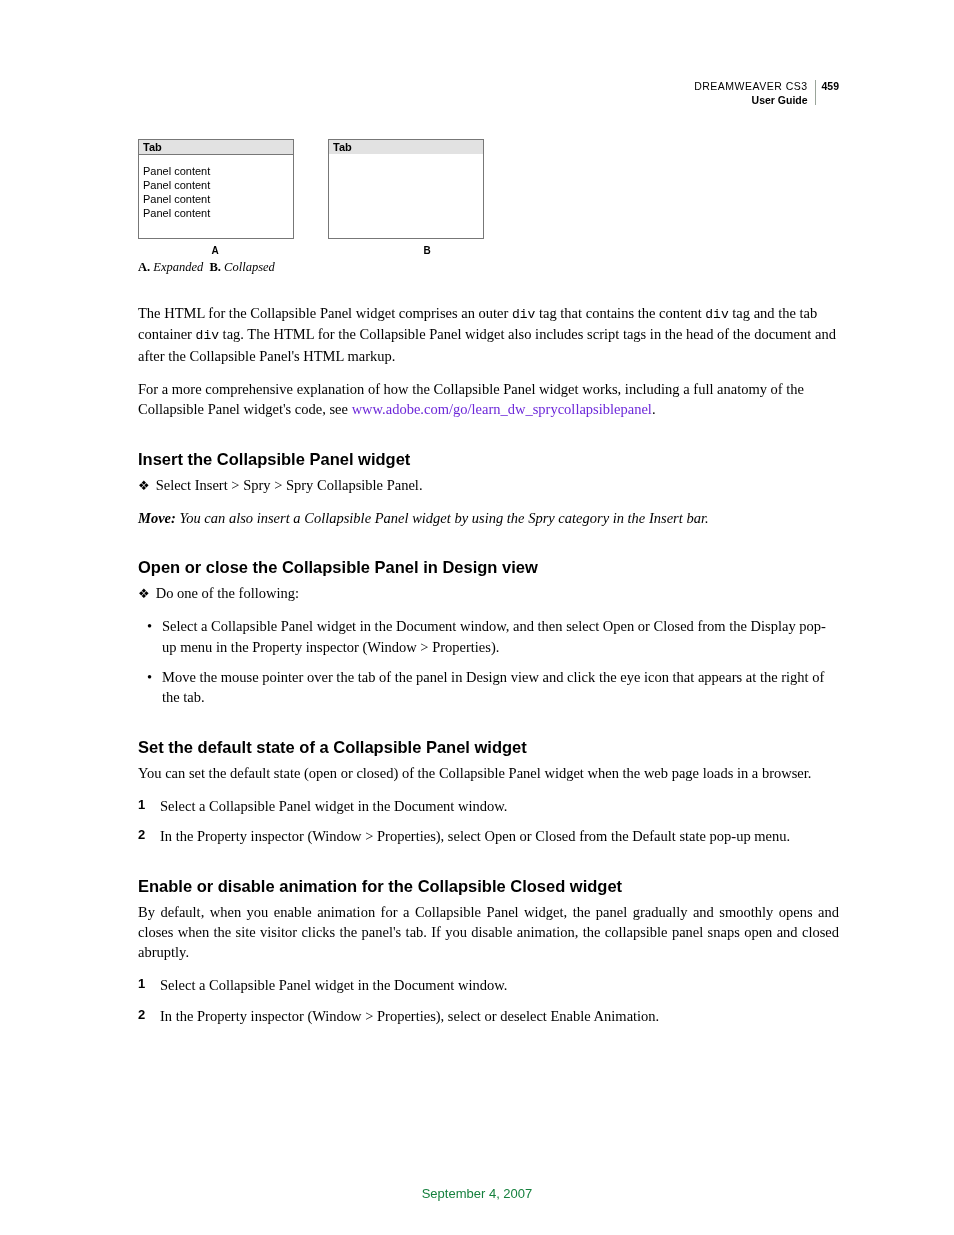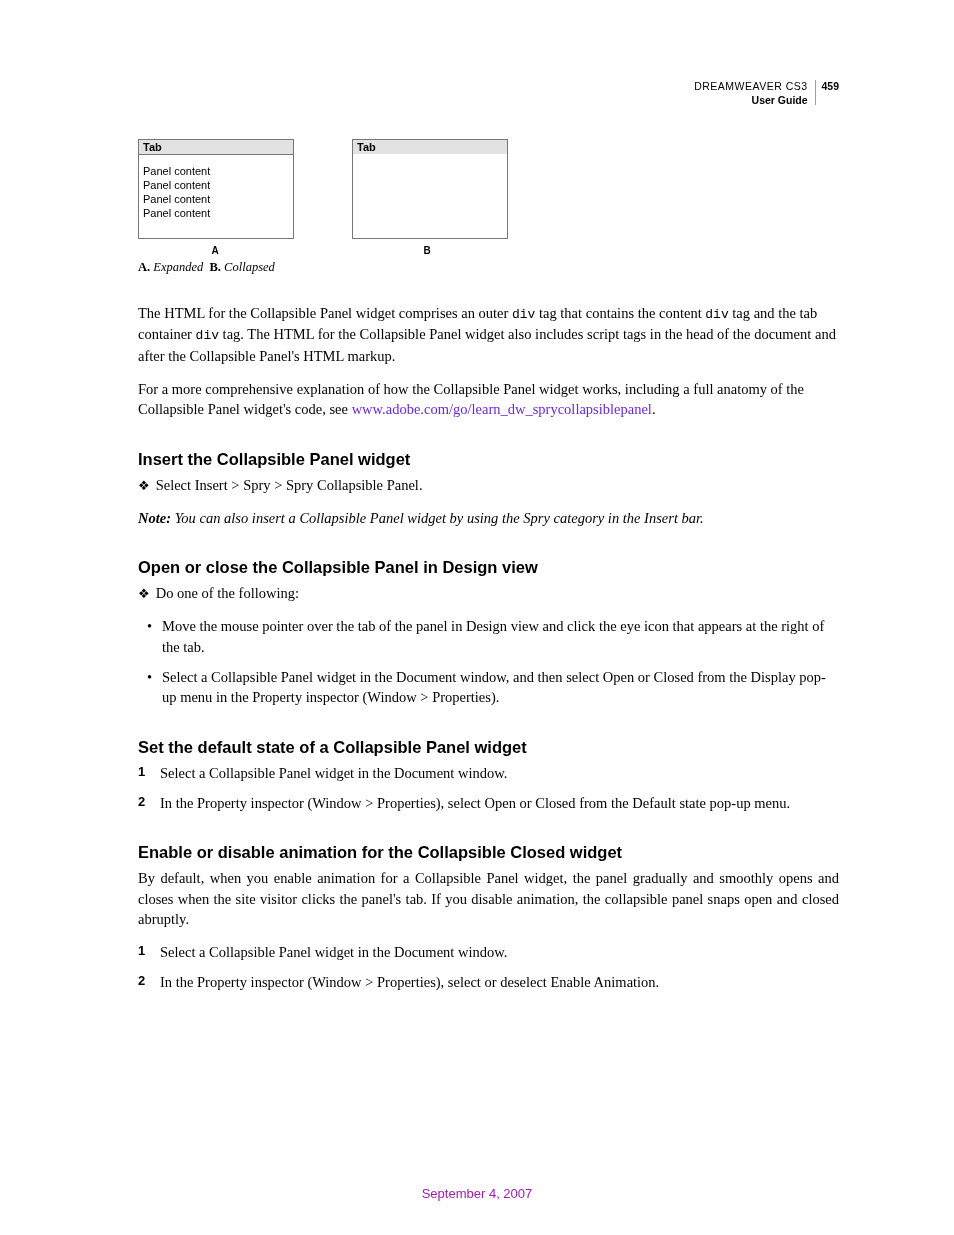--- a/index.html
+++ b/index.html
@@ -31,21 +31,21 @@
     display: inline-block;
     border-left: 1px solid #9aa59a;
     height: 25px;
     vertical-align: top;
     margin-left: 4px;
     margin-right: -1px;
   }
   .header-block { display: inline-block; text-align: right; vertical-align: top; padding-top: 0; }
   .figure-row {
     display: flex;
-    gap: 58px;
+    gap: 34px;
     margin-bottom: 6px;
   }
   .panel-box {
     width: 154px;
     border: 1px solid #777;
     background: #fff;
     font-family: Arial, sans-serif;
     font-size: 11px;
   }
   .panel-tab {
@@ -140,21 +140,21 @@
     font-weight: 700;
     font-size: 13px;
   }
   .footer {
     position: absolute;
     bottom: 34px;
     width: 100%;
     text-align: center;
     font-family: Arial, sans-serif;
     font-size: 13px;
-    color: #a21caf;
+    color: #15803d;
   }
 </style>
 </head>
 <body>
 
 <div class="page">
   <div class="header">
     <span class="header-block">
       <span class="header-line1"><span>DREAMWEAVER CS3</span></span><br>
       <span class="header-line2">User Guide</span>
@@ -190,30 +190,31 @@
 
   <p class="body">
     <span>The HTML for the Collapsible Panel widget comprises an outer </span><code class="inline">div</code><span> tag that contains the content </span><code class="inline">div</code><span> tag and the tab container </span><code class="inline">div</code><span> tag. The HTML for the Collapsible Panel widget also includes script tags in the head of the document and after the Collapsible Panel's HTML markup.</span>
   </p>
   <p class="body">
     <span>For a more comprehensive explanation of how the Collapsible Panel widget works, including a full anatomy of the Collapsible Panel widget's code, see </span><a class="link">www.adobe.com/go/learn_dw_sprycollapsiblepanel</a><span>.</span>
   </p>
 
   <h3>Insert the Collapsible Panel widget</h3>
   <p class="body"><span class="diamond">❖</span><span>Select Insert &gt; Spry &gt; Spry Collapsible Panel.</span></p>
-  <p class="note"><b>Note:</b> <i>You can also insert a Collapsible Panel widget by using the Spry category in the Insert bar.</i></p>
+  <p class="note"><b>Move:</b> <i>You can also insert a Collapsible Panel widget by using the Spry category in the Insert bar.</i></p>
 
   <h3>Open or close the Collapsible Panel in Design view</h3>
   <p class="body"><span class="diamond">❖</span><span>Do one of the following:</span></p>
   <ul class="bullets">
+    <li>Select a Collapsible Panel widget in the Document window, and then select Open or Closed from the Display pop-up menu in the Property inspector (Window &gt; Properties).</li>
     <li>Move the mouse pointer over the tab of the panel in Design view and click the eye icon that appears at the right of the tab.</li>
-    <li>Select a Collapsible Panel widget in the Document window, and then select Open or Closed from the Display pop-up menu in the Property inspector (Window &gt; Properties).</li>
   </ul>
 
   <h3>Set the default state of a Collapsible Panel widget</h3>
+  <p class="body">You can set the default state (open or closed) of the Collapsible Panel widget when the web page loads in a browser.</p>
   <ol class="steps">
     <li>Select a Collapsible Panel widget in the Document window.</li>
     <li>In the Property inspector (Window &gt; Properties), select Open or Closed from the Default state pop-up menu.</li>
   </ol>
 
   <h3>Enable or disable animation for the Collapsible Closed widget</h3>
   <p class="body" style="text-align:justify;">By default, when you enable animation for a Collapsible Panel widget, the panel gradually and smoothly opens and closes when the site visitor clicks the panel's tab. If you disable animation, the collapsible panel snaps open and closed abruptly.</p>
   <ol class="steps">
     <li>Select a Collapsible Panel widget in the Document window.</li>
     <li>In the Property inspector (Window &gt; Properties), select or deselect Enable Animation.</li>

